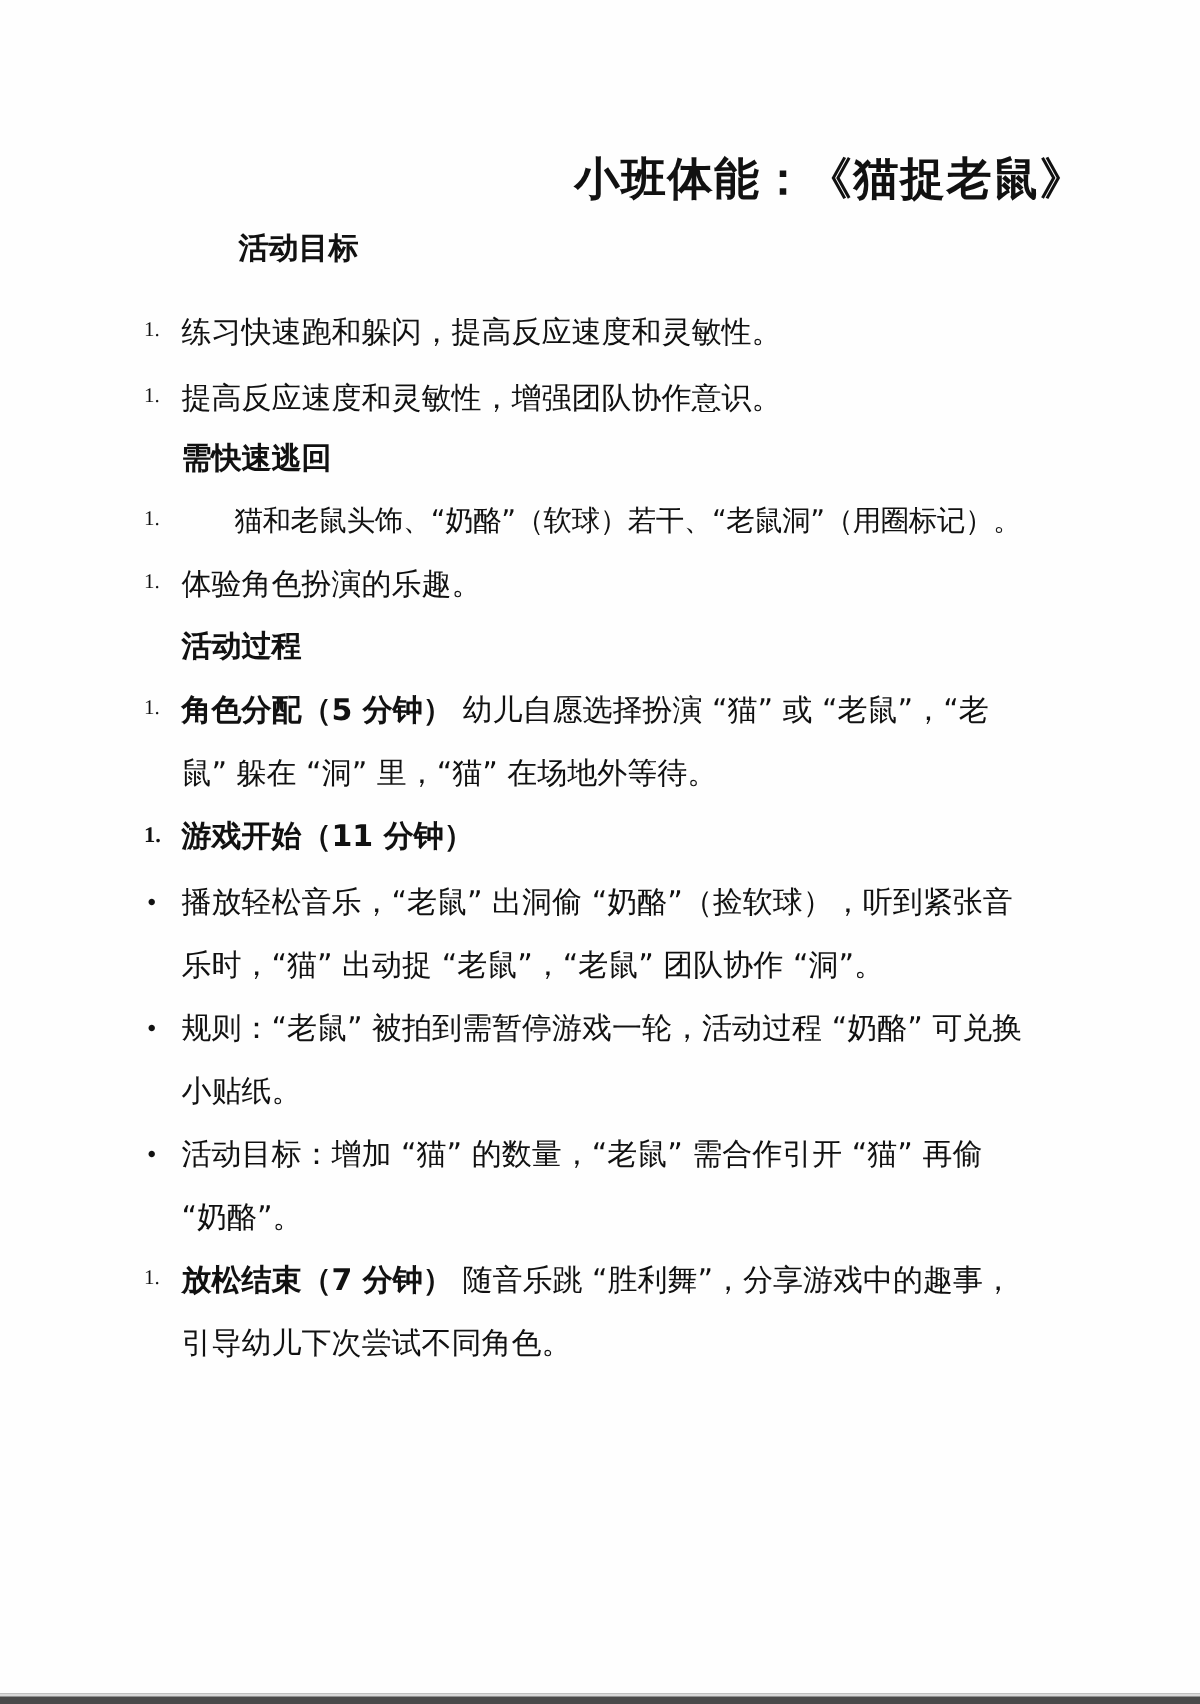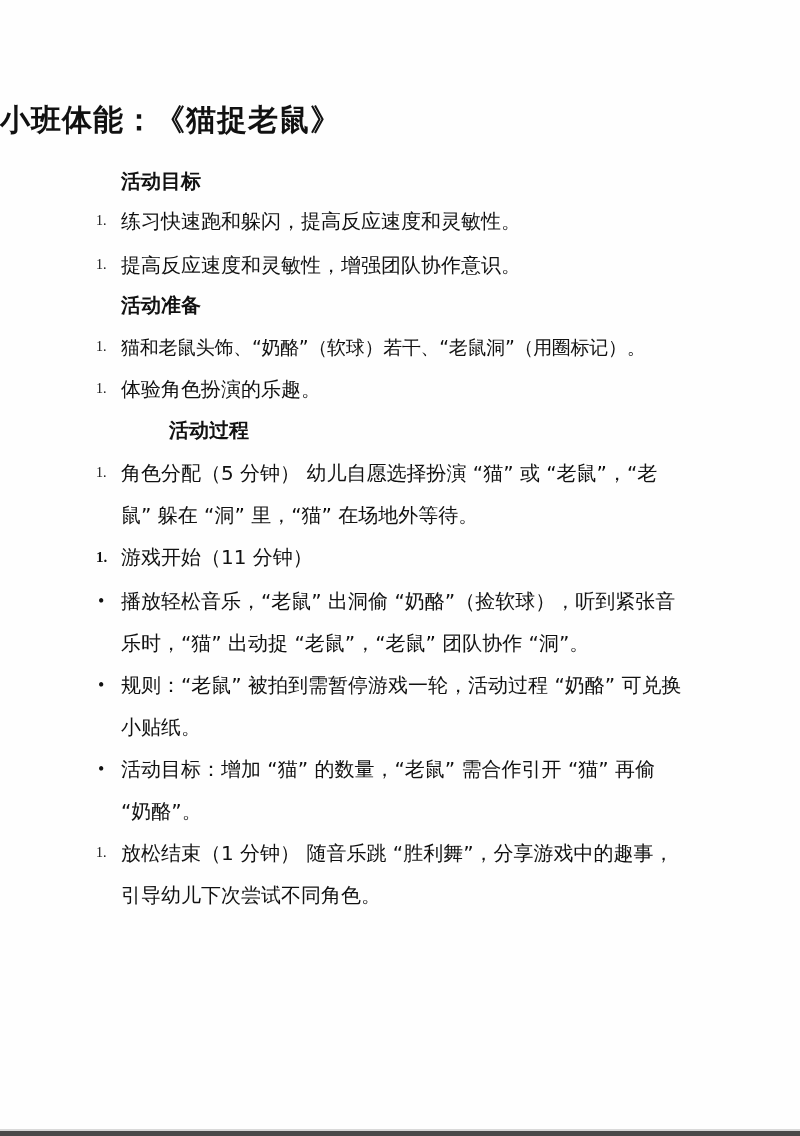--- a/index.html
+++ b/index.html
@@ -21,21 +21,21 @@
       top: 0;
       width: 800px;
       height: 1131px;
       background: #fefefe;
     }
     .title {
       position: absolute;
       left: 0;
       width: 724px;
       top: 98px;
-      text-align: left;
+      text-align: right;
       font-size: 30px;
       font-weight: bold;
       letter-spacing: 1px;
       line-height: 44px;
     }
     .heading {
       position: absolute;
       left: 121px;
       font-size: 20px;
       font-weight: bold;
@@ -63,65 +63,65 @@
     .item .marker.bullet {
       font-size: 18px;
       left: 2px;
     }
     .item .text {
       display: block;
       margin-left: 25px;
       white-space: normal;
     }
     .item .lead {
-      font-weight: normal;
+      font-weight: bold;
       margin-top: 12px;
     }
     .bottom-bar {
       position: absolute;
       left: 0;
       bottom: 0;
       width: 800px;
       height: 5px;
       background: #4a4a4a;
       border-top: 2px solid #d9d9d9;
     }
   </style>
 </head>
 <body>
 
 <div class="page">
 
   <div class="title">小班体能：《猫捉老鼠》</div>
 
-  <div class="heading" style="top:166px;">活动目标</div>
+  <div class="heading" style="top:150px;margin-left:38px;">活动目标</div>
 
   <div class="item" style="top:200px;">
     <span class="marker">1.</span>
     <span class="text">练习快速跑和躲闪，提高反应速度和灵敏性。</span>
   </div>
 
   <div class="item" style="top:244px;">
     <span class="marker">1.</span>
     <span class="text">提高反应速度和灵敏性，增强团队协作意识。</span>
   </div>
 
-  <div class="heading" style="top:290px;">活动准备</div>
+  <div class="heading" style="top:290px;">需快速逃回</div>
 
   <div class="item" style="top:326px; width:620px;">
     <span class="marker">1.</span>
-    <span class="text" style="font-size:19px; letter-spacing:-0.3px;">猫和老鼠头饰、“奶酪”（软球）若干、“老鼠洞”（用圈标记）。</span>
+    <span class="text" style="font-size:19px; letter-spacing:-0.3px;text-align:center;">猫和老鼠头饰、“奶酪”（软球）若干、“老鼠洞”（用圈标记）。</span>
   </div>
 
   <div class="item" style="top:368px;">
     <span class="marker">1.</span>
     <span class="text">体验角色扮演的乐趣。</span>
   </div>
 
-  <div class="heading" style="top:415px;margin-left:48px;">活动过程</div>
+  <div class="heading" style="top:415px;">活动过程</div>
 
   <div class="item" style="top:452px; width:590px;">
     <span class="marker">1.</span>
     <span class="text">
       <span class="lead">角色分配（5 分钟）</span>
       <span>幼儿自愿选择扮演 “猫” 或 “老鼠”，“老鼠” 躲在 “洞” 里，“猫” 在场地外等待。</span>
     </span>
   </div>
 
   <div class="item" style="top:536px;">
@@ -142,20 +142,20 @@
   </div>
 
   <div class="item" style="top:748px; width:590px;">
     <span class="marker bullet">•</span>
     <span class="text">活动目标：增加 “猫” 的数量，“老鼠” 需合作引开 “猫” 再偷 “奶酪”。</span>
   </div>
 
   <div class="item" style="top:832px; width:590px;">
     <span class="marker">1.</span>
     <span class="text">
-      <span class="lead">放松结束（1 分钟）</span>
+      <span class="lead">放松结束（7 分钟）</span>
       <span>随音乐跳 “胜利舞”，分享游戏中的趣事，引导幼儿下次尝试不同角色。</span>
     </span>
   </div>
 
 </div>
 
 <div class="bottom-bar"></div>
 
 </body></html>

